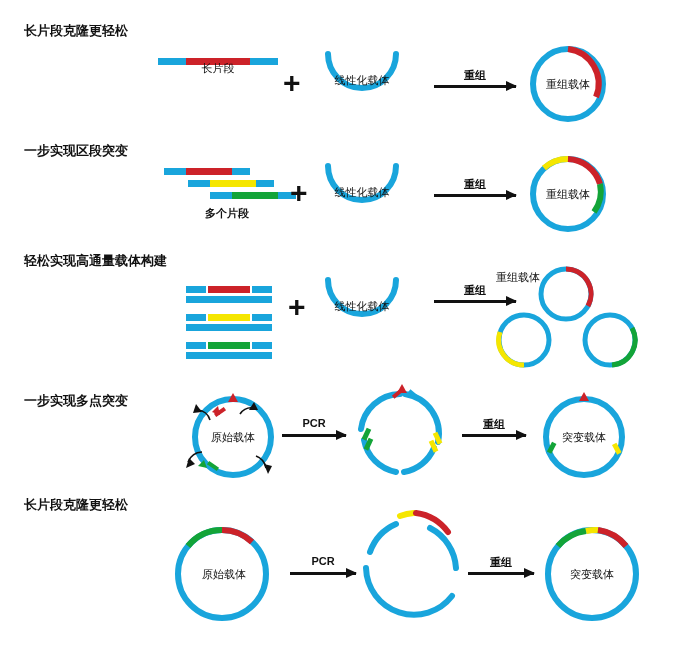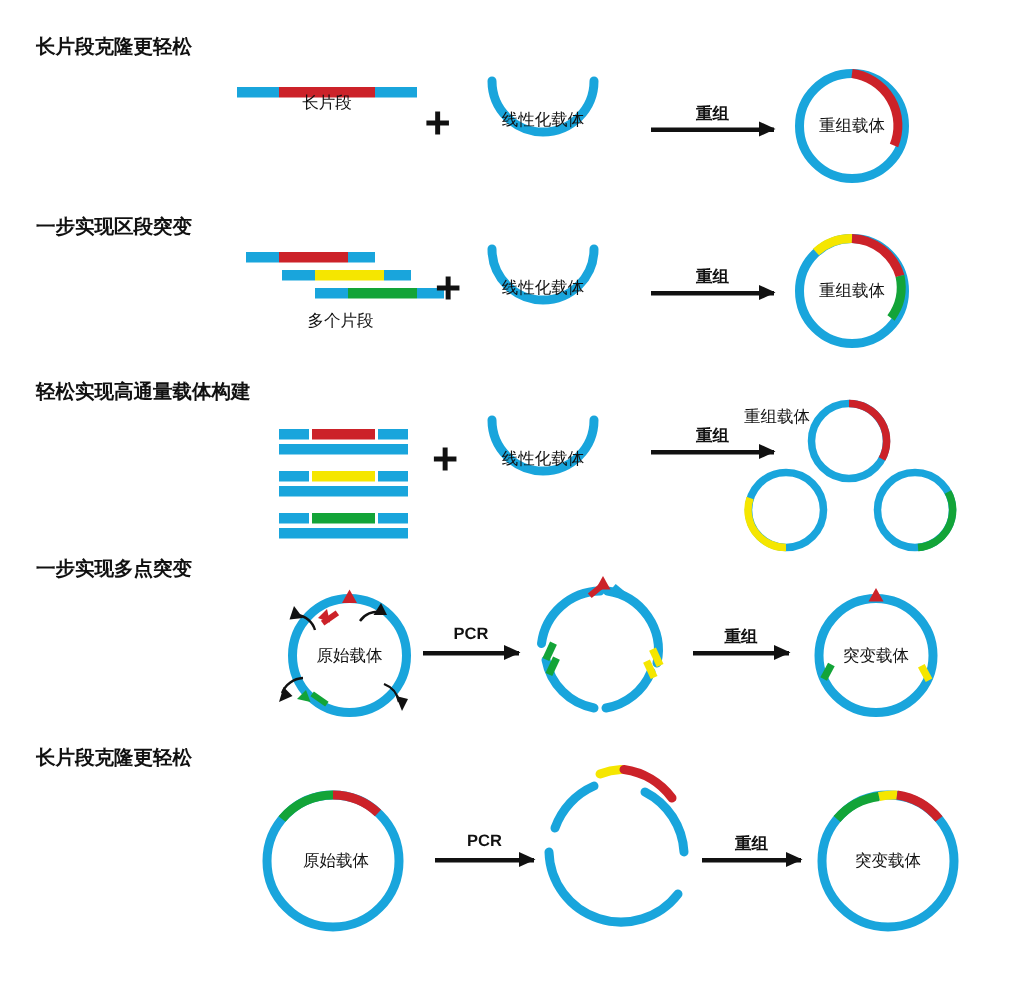--- a/index.html
+++ b/index.html
@@ -124,21 +124,21 @@
   <div class="frag c-blue" style="left:232px; top:168px; width:18px;"></div>
 
   <div class="frag c-blue" style="left:188px; top:180px; width:22px;"></div>
   <div class="frag c-yellow" style="left:210px; top:180px; width:46px;"></div>
   <div class="frag c-blue" style="left:256px; top:180px; width:18px;"></div>
 
   <div class="frag c-blue" style="left:210px; top:192px; width:22px;"></div>
   <div class="frag c-green" style="left:232px; top:192px; width:46px;"></div>
   <div class="frag c-blue" style="left:278px; top:192px; width:18px;"></div>
 </div>
-<div class="label" style="left:182px; top:206px; width:90px;">多个片段</div>
+<div class="label" style="left:182px; top:206px; width:90px;font-weight:bold;">多个片段</div>
 
 <div class="plus" style="left:290px; top:178px;">+</div>
 
 <svg style="left:320px; top:160px; width:100px; height:62px;">
   <path d="M 8 6 A 34 34 0 1 0 76 6" fill="none" stroke="#19A5DC" stroke-width="6" stroke-linecap="round"></path>
 </svg>
 <div class="vec-label" style="left:362px; top:192px;">线性化载体</div>
 
 <div class="arrow-wrap" style="left:434px; top:194px; width:82px; height:3px;">
   <div class="arrow-line"></div>
@@ -196,21 +196,21 @@
 <svg style="left:494px; top:310px; width:64px; height:64px;">
   <circle cx="30" cy="30" r="25" fill="none" stroke="#19A5DC" stroke-width="5"></circle>
   <path d="M 6 22 A 25 25 0 0 0 30 55" fill="none" stroke="#F5E600" stroke-width="5"></path>
 </svg>
 
 <svg style="left:580px; top:310px; width:64px; height:64px;">
   <circle cx="30" cy="30" r="25" fill="none" stroke="#19A5DC" stroke-width="5"></circle>
   <path d="M 52 18 A 25 25 0 0 1 32 55" fill="none" stroke="#13A438" stroke-width="5"></path>
 </svg>
 
-<div class="section-title" style="left:24px; top:370px;">一步实现多点突变</div>
+<div class="section-title" style="left:24px; top:392px;">一步实现多点突变</div>
 
 <svg style="left:178px; top:390px; width:110px; height:90px;">
   <circle cx="55" cy="47" r="38" fill="none" stroke="#19A5DC" stroke-width="6"></circle>
 
   <polygon points="55,3 50,12 60,12" fill="#CC2229"></polygon>
   <rect x="36" y="20" width="12" height="4" fill="#CC2229" transform="rotate(-35 42 22)"></rect>
   <polygon points="40,16 34,22 42,25" fill="#CC2229"></polygon>
   <polygon points="26,70 20,76 29,78" fill="#13A438"></polygon>
   <rect x="29" y="74" width="12" height="4" fill="#13A438" transform="rotate(35 35 76)"></rect>
   <path d="M 62 24 a 14 14 0 0 1 14 -6" fill="none" stroke="#111111" stroke-width="1.6"></path>

